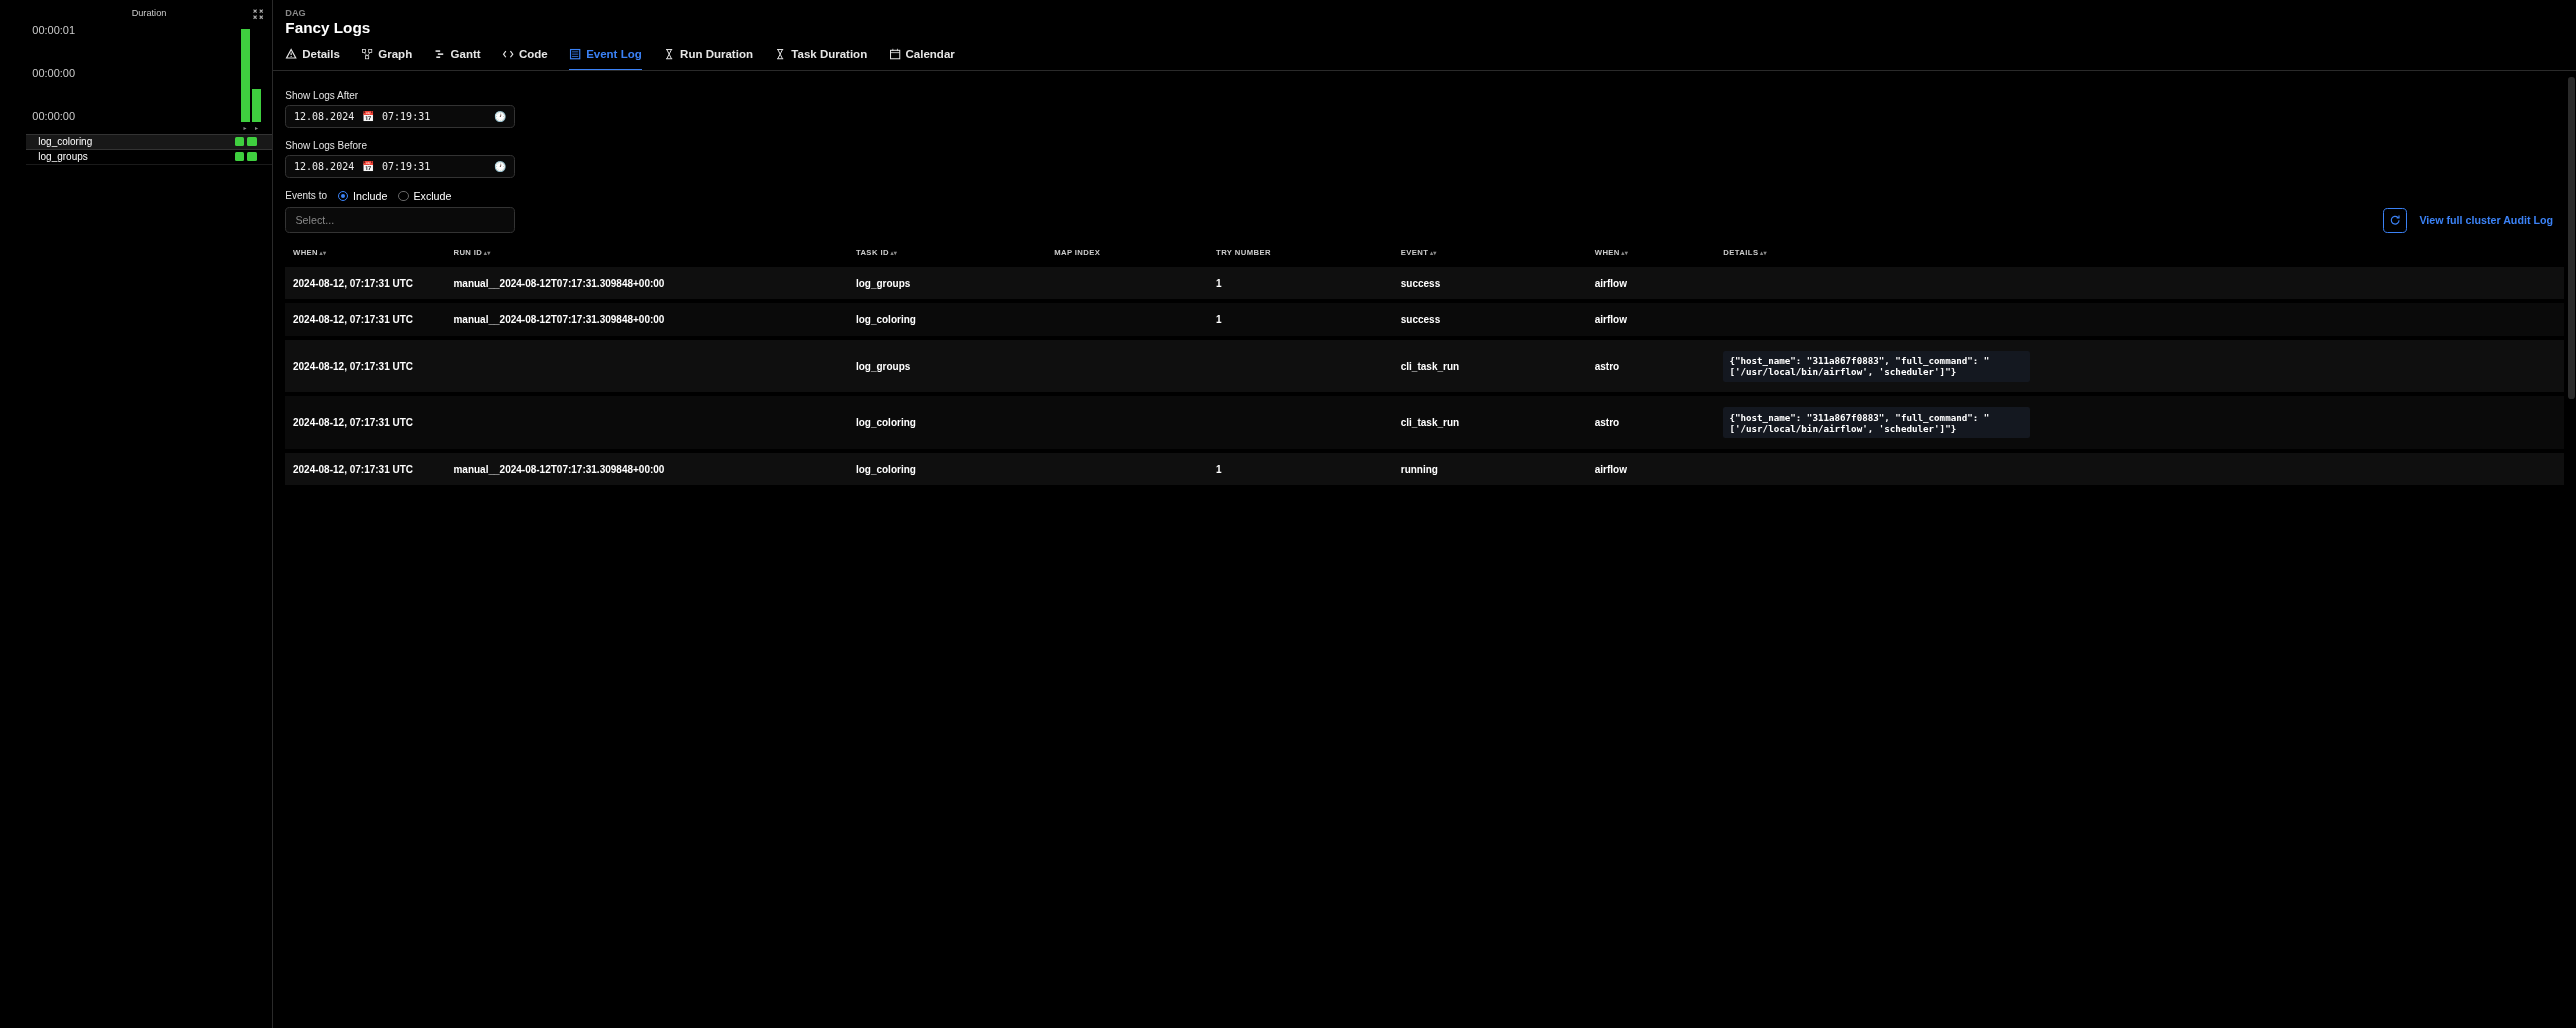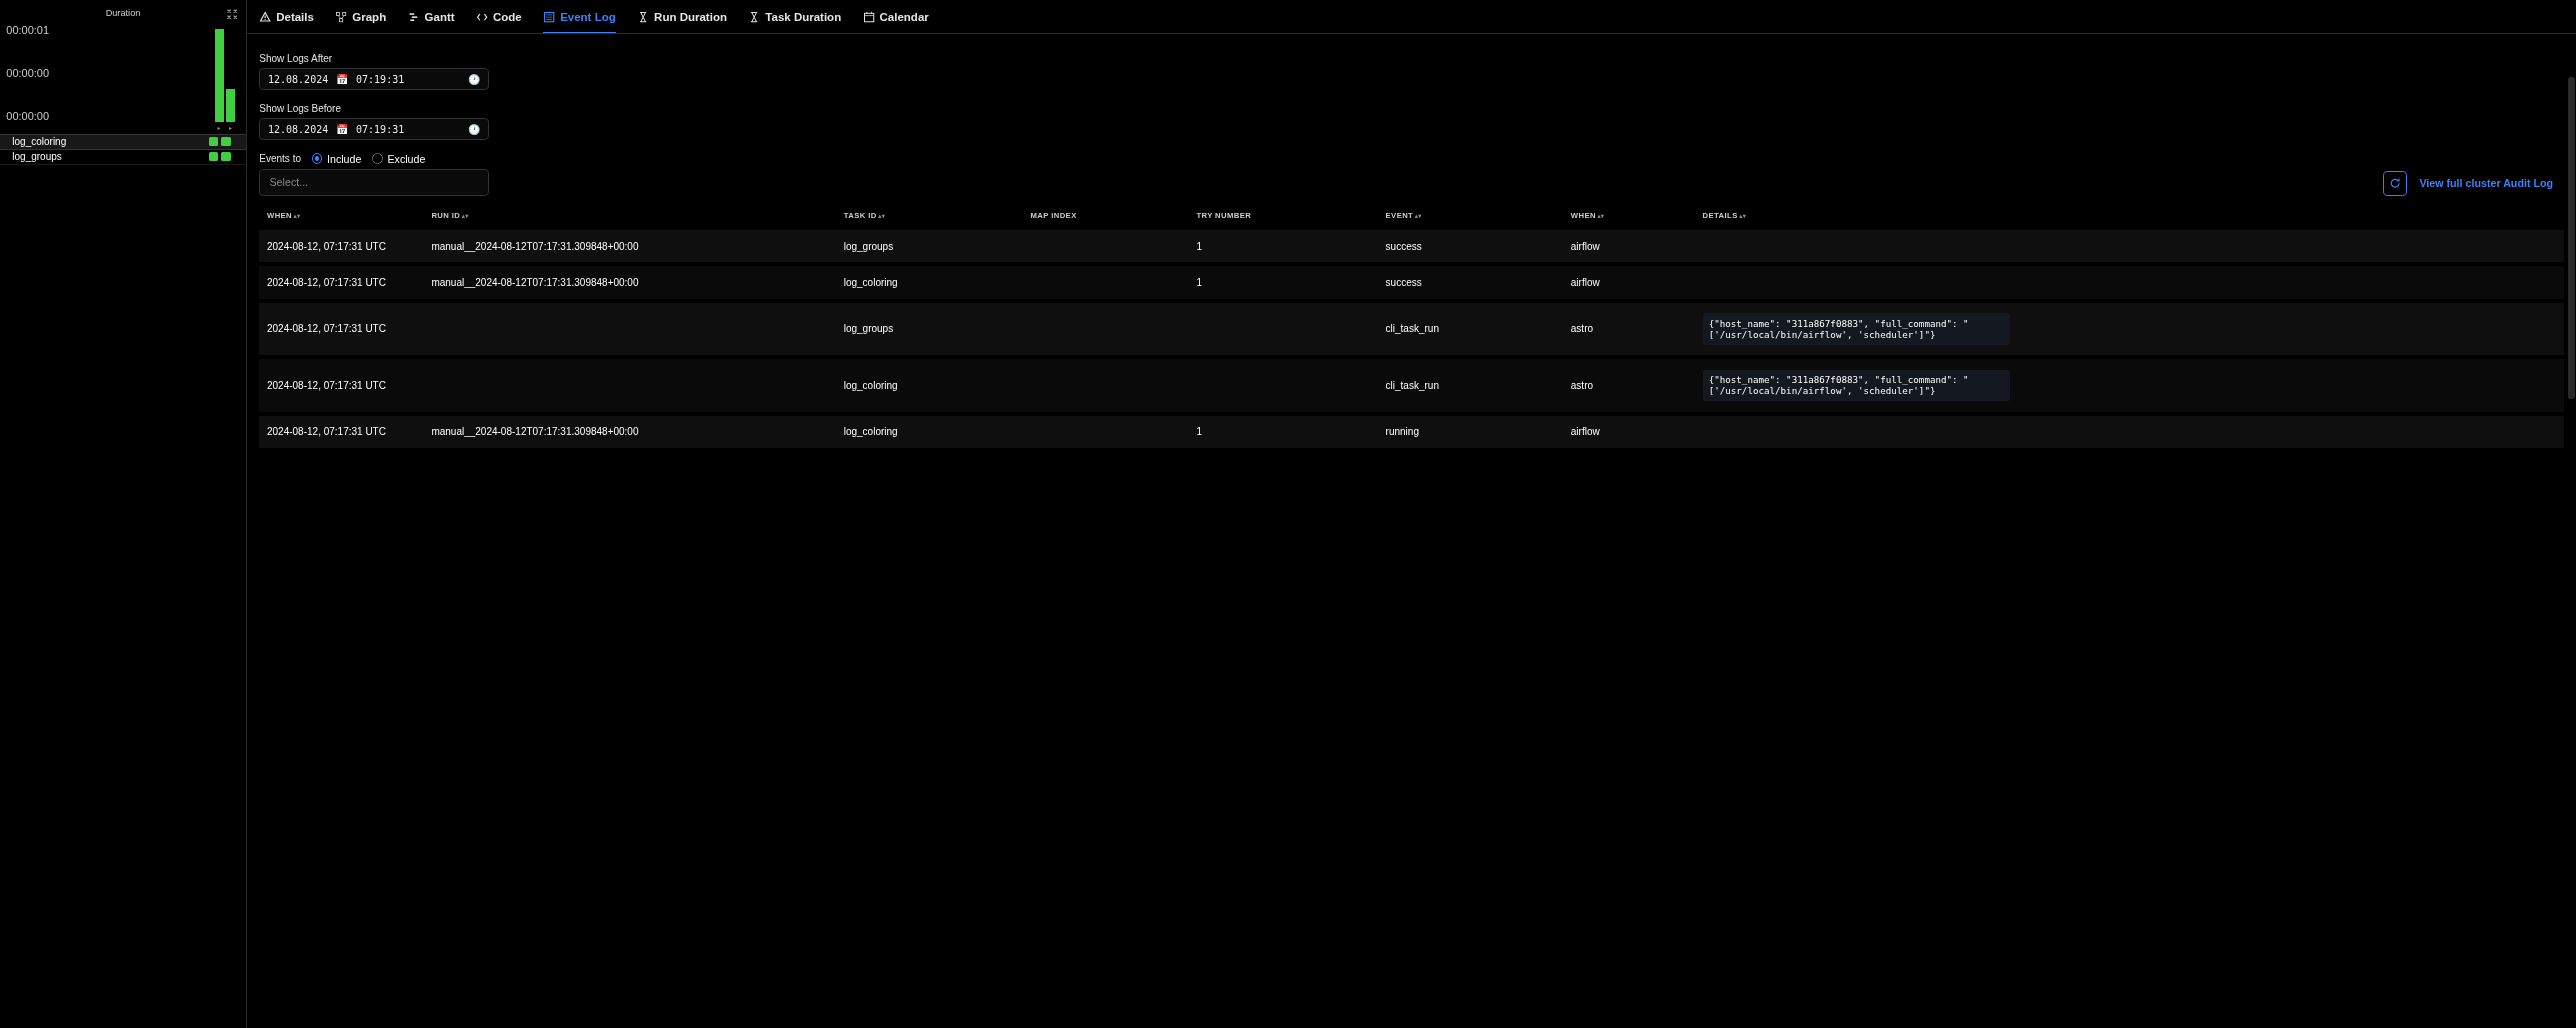--- a/index.html
+++ b/index.html
@@ -3,21 +3,21 @@
   <meta charset="utf-8">
   <style>
     * { box-sizing: border-box; margin: 0; padding: 0; }
     body {
       background: #000;
       color: #fff;
       font-family: -apple-system, BlinkMacSystemFont, "Segoe UI", Helvetica, Arial, sans-serif;
       font-size: 10.7px;
       overflow: hidden;
     }
-    .app { display: flex; height: 100vh; }
+    .app { display: flex; height: 100vh; margin-left: 26px; }
     .sidebar {
       width: 247px;
       background: #000;
       border-right: 0.8px solid #2a2a2a;
       display: flex;
       flex-direction: column;
       position: relative;
     }
     .collapse-icon {
       position: absolute;
@@ -181,21 +181,21 @@
     table { width:100%; border-collapse: collapse; }
     thead th {
       text-align:left;
       font-size:7.7px;
       letter-spacing: 0.4px;
       color:#ccc;
       font-weight:700;
       padding:6.1px 7.7px;
     }
     .sort-caret { font-size:6.1px; margin-left:1.5px; color:#888;}
-    tbody tr { background:#0f0f0f; }
+    tbody tr { background:#0f0f0f;font-weight:bold; }
     tbody tr:nth-child(even){ background:#0a0a0a;}
     tbody td {
       padding: 10.7px 7.7px;
       font-size:10px;
       vertical-align: middle;
       border-top: 4.6px solid #000;
     }
     .details-cell {
       font-family: monospace;
       background:#141820;
@@ -256,20 +256,24 @@
         <span>log_groups</span>
         <span class="task-cells">
             <span class="task-cell"></span>
             <span class="task-cell"></span>
           </span>
       </div>
     </div>
   </div>
 
   <div class="main">
+    <div class="header">
+      <div class="dag-label">DAG</div>
+      <div class="dag-title">Fancy Logs</div>
+    </div>
 
     <div class="tabs">
       <div class="tab">
         <span class="tab-icon">
             <svg width="12.3" height="12.3" viewBox="0 0 16 16">
               <path d="M8 2 L14 13 L2 13 Z" stroke="currentColor" fill="none" stroke-width="1.5"></path>
               <line x1="8" y1="6" x2="8" y2="9" stroke="currentColor" stroke-width="1.5"></line>
               <circle cx="8" cy="11" r="0.8" fill="currentColor"></circle>
             </svg>
           </span>

